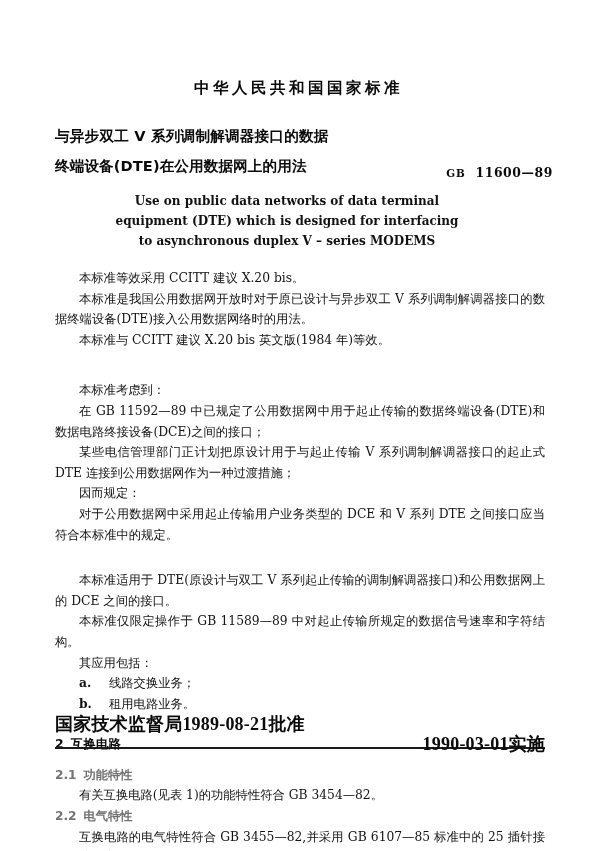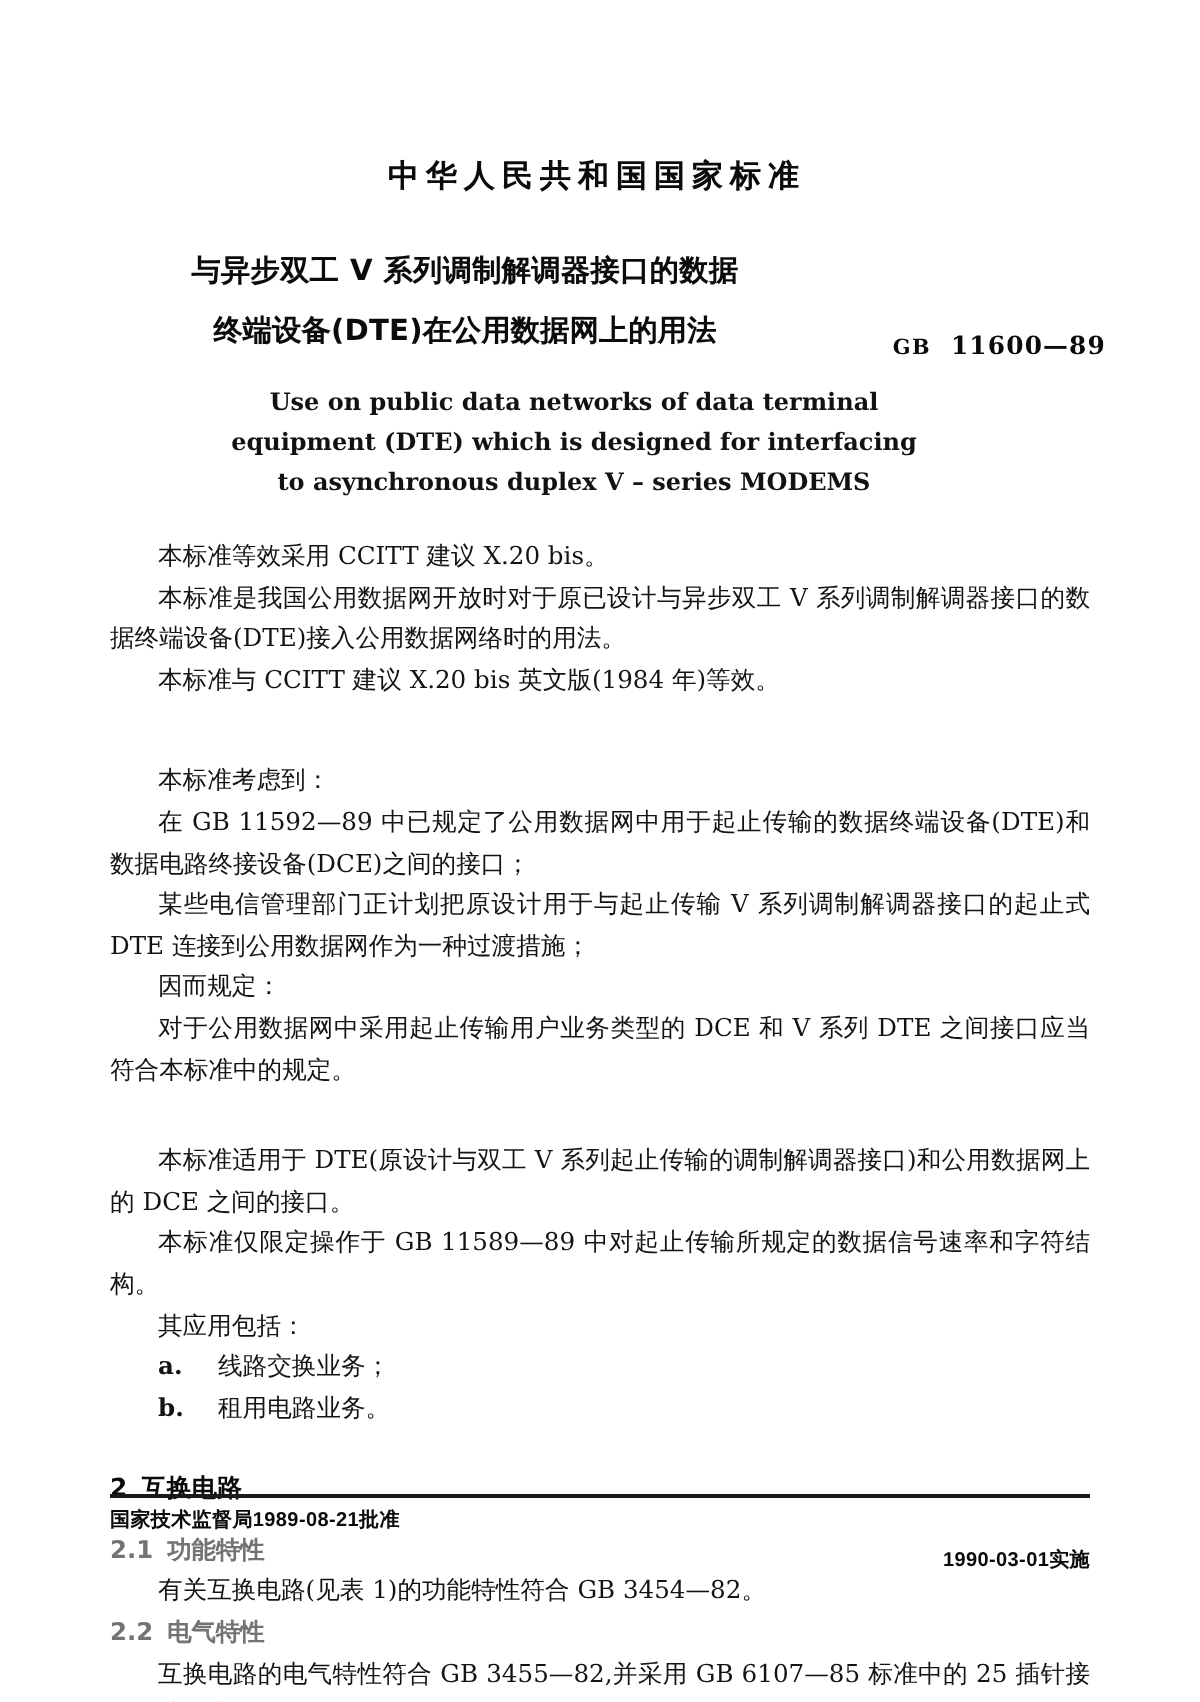--- a/index.html
+++ b/index.html
@@ -43,21 +43,21 @@
   }
 
   .title-row {
     position: relative;
     margin-top: 22px;
     height: 64px;
   }
 
   .title-cn {
     width: 355px;
-    text-align: center;
+    text-align: left;
     font-family: "DejaVu Sans", "Liberation Sans", sans-serif;
     font-weight: bold;
     font-size: 14.6px;
     line-height: 30px;
     letter-spacing: 0.2px;
     color: #0b0b0b;
   }
   .title-cn .ln { display: block; white-space: nowrap; }
   .title-cn .ln2 { letter-spacing: 0.1px; }
 
@@ -157,26 +157,26 @@
     left: 55px;
     top: 747px;
     width: 490px;
     height: 2px;
     background: #1a1a1a;
   }
 
   .footer {
     position: absolute;
     left: 55px;
-    top: 753px;
+    top: 712px;
     width: 490px;
     height: 20px;
-    font-family: Liberation Sans, sans-serif;
-    font-weight: bold;
-    font-size: 10px;
+    font-family: Liberation Serif, serif;
+    font-weight: bold;
+    font-size: 18px;
     color: #0b0b0b;
   }
   .footer .left {
     position: absolute;
     left: 0;
     top: 0;
     white-space: nowrap;
     letter-spacing: 0.2px;
   }
   .footer .right {

